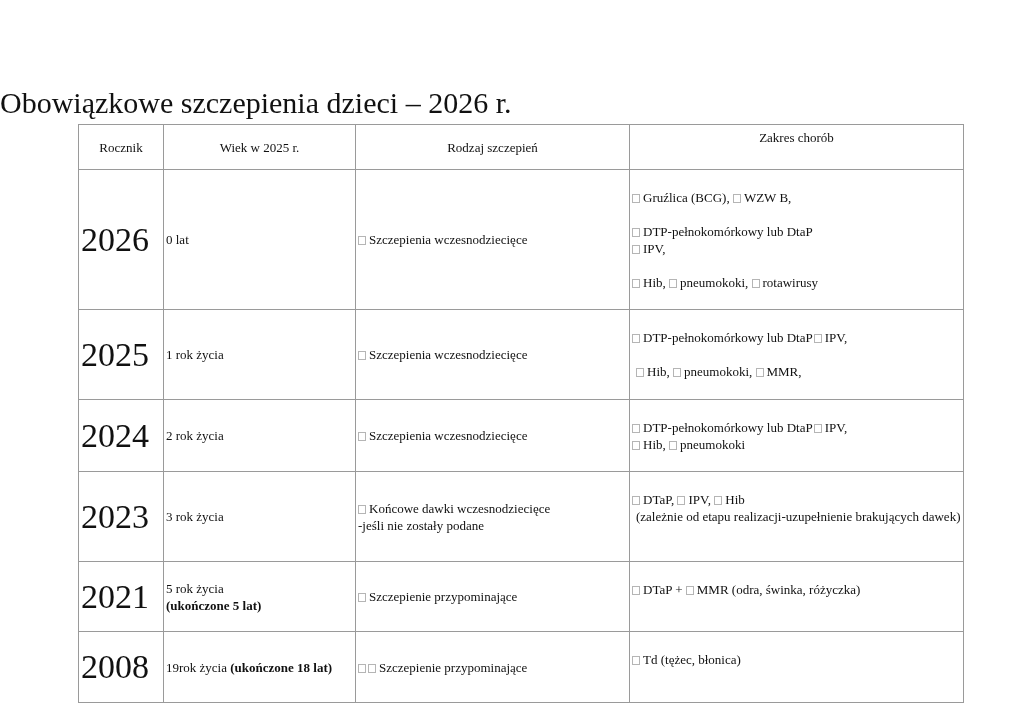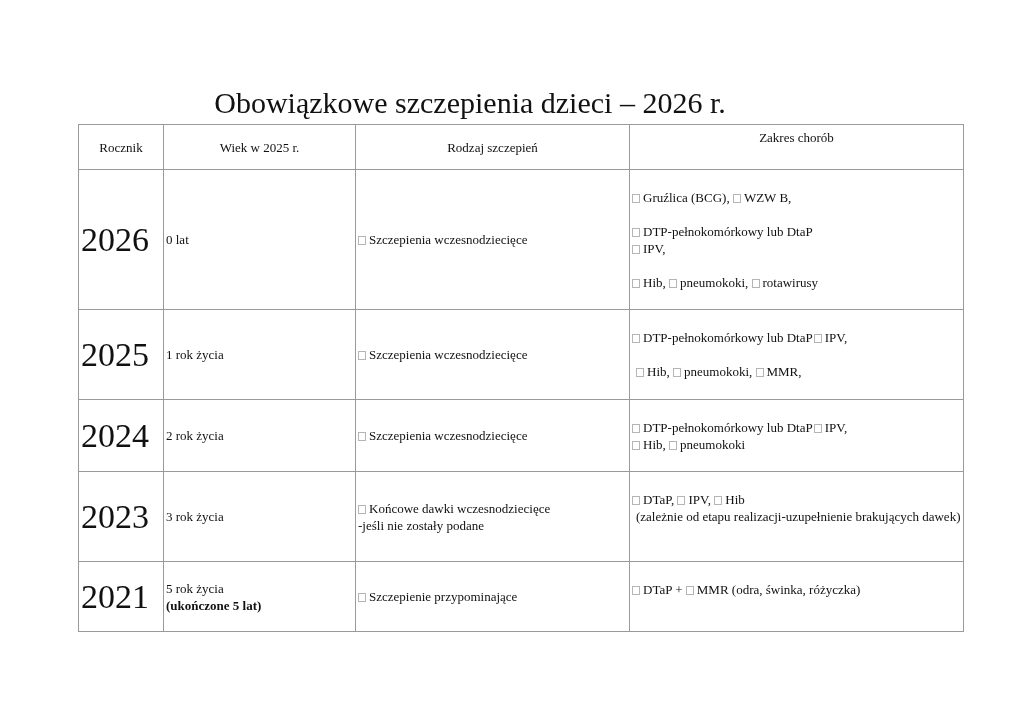--- a/index.html
+++ b/index.html
@@ -13,21 +13,21 @@
       position: relative;
       overflow: hidden;
       font-family: "Liberation Serif", "DejaVu Serif", serif;
       color: #111;
     }
     .page-title {
       position: absolute;
       left: 0;
       top: 83px;
       width: 940px;
-      text-align: center;
+      text-align: left;
       font-size: 30px;
       line-height: 40px;
       color: #111;
       padding-left: 0;
     }
     .page-title span { display: inline-block; margin-left: 0; }
     table.vax {
       position: absolute;
       left: 78px;
       top: 124px;
@@ -182,14 +182,26 @@
       </td>
       <td class="type">
         <span class="box"></span><span>Szczepienie przypominające</span>
       </td>
       <td class="col-range">
         <span class="line"><span class="box"></span><span>DTaP +</span> <span class="box"></span><span>MMR (odra, świnka, różyczka)</span></span>
       </td>
     </tr>
 
 
+    <tr class="r6">
+      <td class="year">2008</td>
+      <td class="age" style="white-space:nowrap;">
+        <span>19rok życia</span> <span class="bold">(ukończone 18 lat)</span>
+      </td>
+      <td class="type">
+        <span class="box"></span><span class="box"></span><span>Szczepienie przypominające</span>
+      </td>
+      <td class="col-range">
+        <span class="line"><span class="box"></span><span>Td (tężec, błonica)</span></span>
+      </td>
+    </tr>
   </tbody>
 </table>
 
 </body></html>

